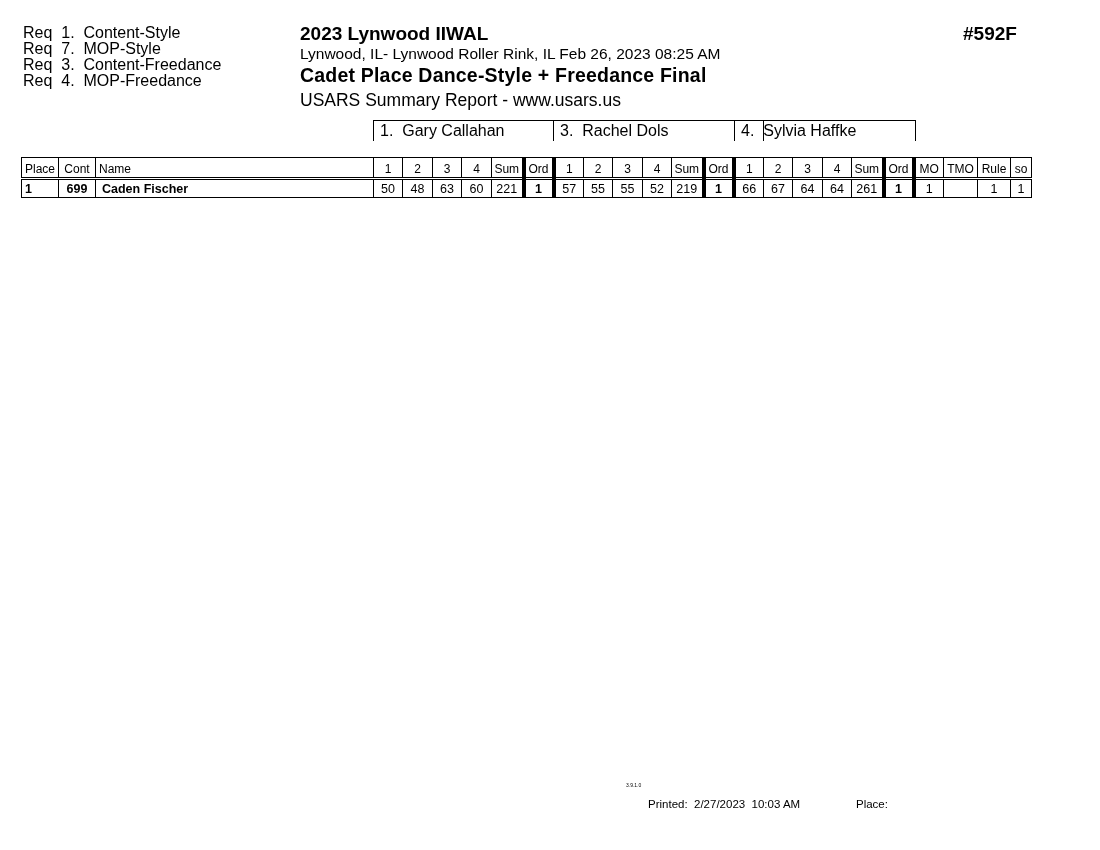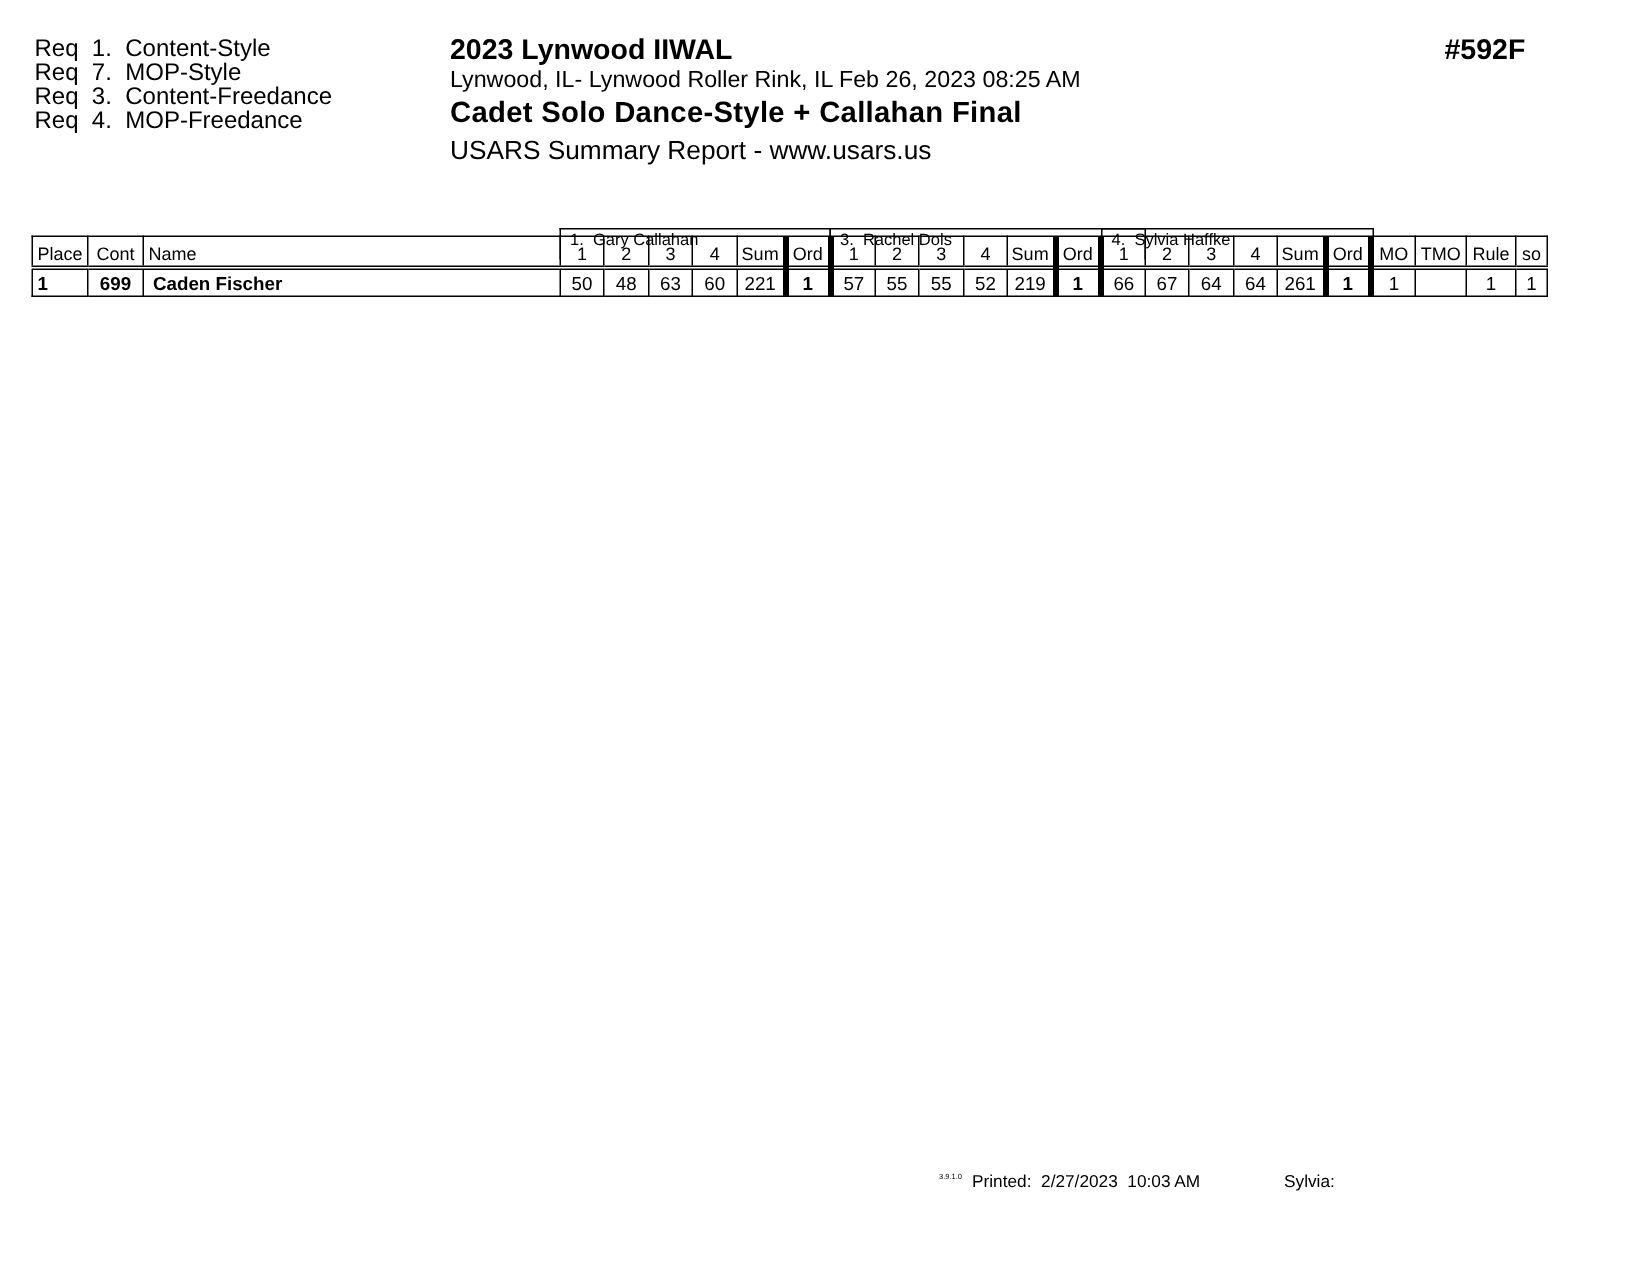--- a/index.html
+++ b/index.html
@@ -5,44 +5,44 @@
   html, body { margin: 0; padding: 0; background: #ffffff; }
   body { width: 1100px; height: 850px; position: relative; font-family: "Liberation Sans", sans-serif; color: #000; overflow: hidden; }
   .reqs { position: absolute; left: 23px; top: 25px; font-size: 16px; line-height: 16px; }
   .reqs div { white-space: pre; }
   .hdr { position: absolute; left: 300px; width: 500px; text-align: left; }
   .title { top: 23px; font-size: 19px; font-weight: bold; }
   .loc { top: 45px; font-size: 15.5px; }
   .event { top: 64px; font-size: 19.5px; font-weight: bold; letter-spacing: 0.2px; }
   .report { top: 90px; font-size: 17.5px; }
   .eventnum { position: absolute; left: 963px; top: 23px; font-size: 19px; font-weight: bold; }
-  .judge { position: absolute; top: 152px; height: 21px; border: 1px solid #000; border-bottom: none; font-size: 11px; box-sizing: border-box; padding-left: 6px; padding-top: 1px; white-space: pre; }
+  .judge { position: absolute; top: 120px; height: 21px; border: 1px solid #000; border-bottom: none; font-size: 16px; box-sizing: border-box; padding-left: 6px; padding-top: 1px; white-space: pre; }
   table.grid { position: absolute; left: 21px; top: 157px; border-collapse: collapse; font-size: 12px; }
   table.grid td { border: 1px solid #000; padding: 0; height: 19px; box-sizing: border-box; text-align: center; white-space: nowrap; }
   table.grid tr.head td { height: 21px; padding-top: 3px; border-bottom: 3px double #000; margin-top: 20px; }
   table.grid tr.row td { font-size: 12.5px; }
   td.l { text-align: left !important; padding-left: 3px !important; }
   td.bold { font-weight: bold; }
   td.thickL { border-left: 4px solid #000 !important; }
-  .footer { position: absolute; top: 782px; font-size: 11.5px; white-space: pre; }
+  .footer { position: absolute; top: 798px; font-size: 11.5px; white-space: pre; }
   .ver { position: absolute; left: 626px; top: 782px; font-size: 5px; }
 </style>
 </head>
 <body>
 
 <div class="reqs">
   <div>Req  1.  Content-Style</div>
   <div>Req  7.  MOP-Style</div>
   <div>Req  3.  Content-Freedance</div>
   <div>Req  4.  MOP-Freedance</div>
 </div>
 
 <div class="hdr title">2023 Lynwood IIWAL</div>
 <div class="hdr loc">Lynwood, IL- Lynwood Roller Rink, IL  Feb 26, 2023  08:25 AM</div>
-<div class="hdr event">Cadet Solo Dance-Style + Callahan Final</div>
+<div class="hdr event">Cadet Place Dance-Style + Freedance Final</div>
 <div class="hdr report">USARS Summary Report - www.usars.us</div>
 <div class="eventnum">#592F</div>
 
 <div class="judge" style="left:373px;width:181px;">1.  Gary Callahan</div>
 <div class="judge" style="left:553px;width:211px;">3.  Rachel Dols</div>
 <div class="judge" style="left:734px;width:182px;">4.  Sylvia Haffke</div>
 
 <table class="grid">
   <colgroup>
     <col style="width:37px">
@@ -124,13 +124,13 @@
     <td class="thickL">1</td>
     <td></td>
     <td>1</td>
     <td>1</td>
   </tr>
 </tbody>
   </table>
 
 <div class="ver">3.9.1.0</div>
 <div class="footer" style="left:648px;">Printed:  2/27/2023  10:03 AM</div>
-<div class="footer" style="left:856px;">Sylvia:</div>
+<div class="footer" style="left:856px;">Place:</div>
 
 </body></html>

